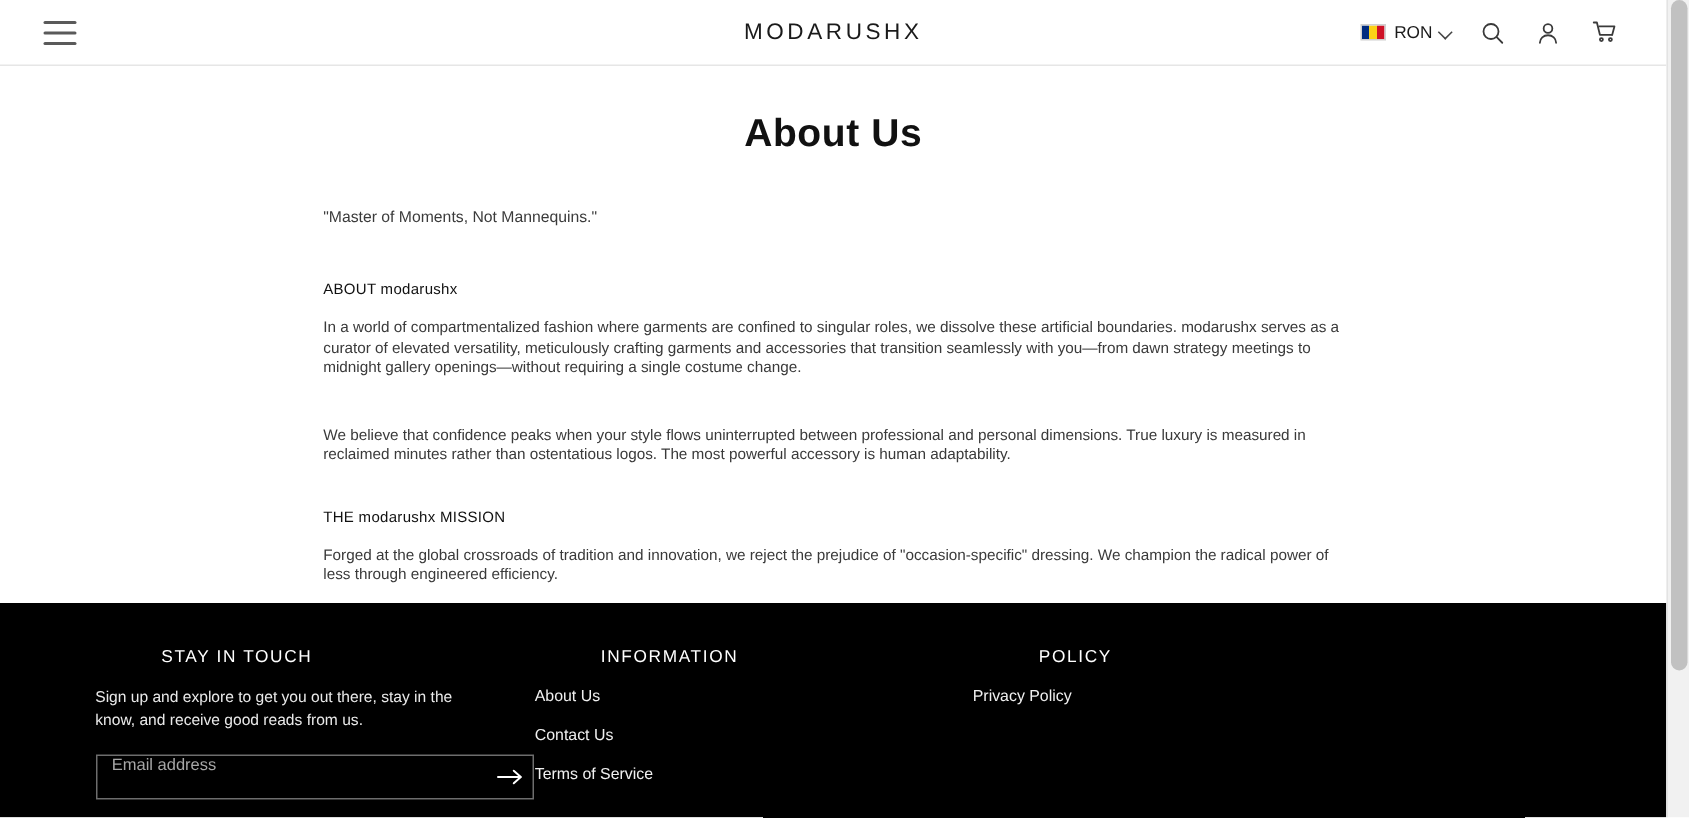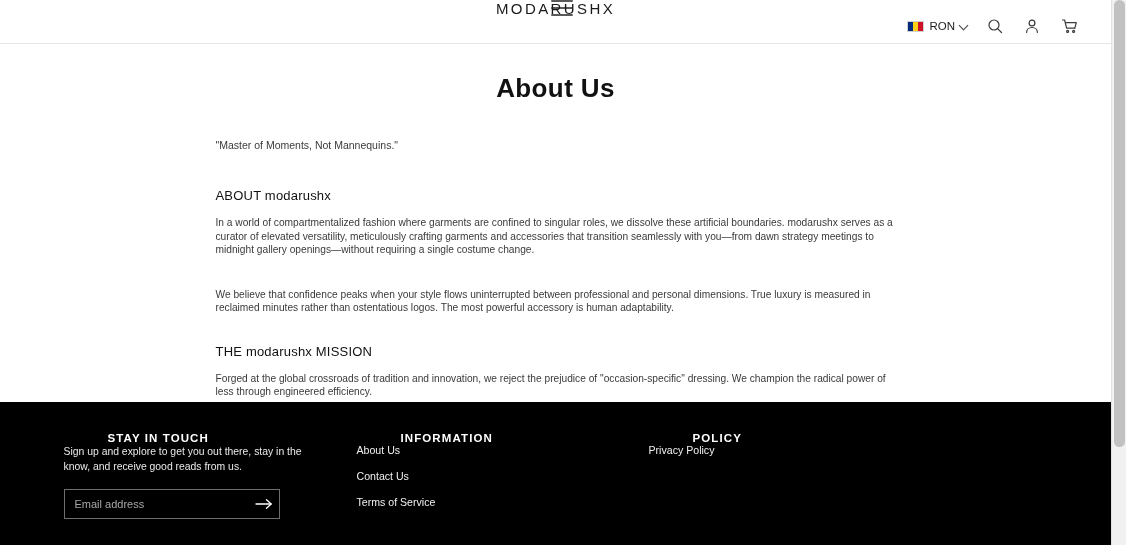--- a/index.html
+++ b/index.html
@@ -29,21 +29,20 @@
 
   
   .site-header {
     height: 44px;
     background: #ffffff;
     border-bottom: 1px solid #e6e6e6;
     display: flex;
     align-items: center;
     position: relative;
     padding: 0 16px;
-    flex-direction: column;
   }
 
   .hamburger {
     width: 22px;
     height: 16px;
     display: flex;
     flex-direction: column;
     justify-content: space-between;
     cursor: pointer;
     margin-left: 13px;
@@ -143,21 +142,21 @@
   }
 
   .tagline {
     font-size: 10.5px;
     color: #3b3b3b;
     line-height: 1.55;
     margin-bottom: 35px;
   }
 
   .section-heading {
-    font-size: 13px;
+    font-size: 10px;
     font-weight: 400;
     color: #111;
     letter-spacing: 0.2px;
     margin-bottom: 13px;
   }
 
   .body-copy {
     font-size: 10.2px;
     line-height: 1.32;
     color: #3a3a3a;
@@ -177,40 +176,41 @@
   .footer-grid {
     width: 1000px;
     margin: 0 auto;
     display: grid;
     grid-template-columns: 293px 292px 292px;
     padding-left: 8px;
   }
 
   .footer-col-title {
     font-size: 11.5px;
-    font-weight: 700;
+    font-weight: 400;
     letter-spacing: 1.1px;
+    margin-bottom: 14px;
     color: #ffffff;
     padding-left: 44px;
   }
 
   .footer-desc {
     font-size: 10.4px;
     line-height: 1.45;
     color: #e9e9e9;
     width: 252px;
     margin-bottom: 15px;
   }
 
   .email-row {
-    width: 216px;
+    width: 292px;
     height: 30px;
     border: 1px solid #6d6d6d;
     display: flex;
-    align-items: center;
+    align-items: flex-start;
     background: #000;
   }
   .email-row input {
     flex: 1;
     background: transparent;
     border: none;
     outline: none;
     color: #ffffff;
     font-size: 11px;
     font-family: "Liberation Sans", sans-serif;

